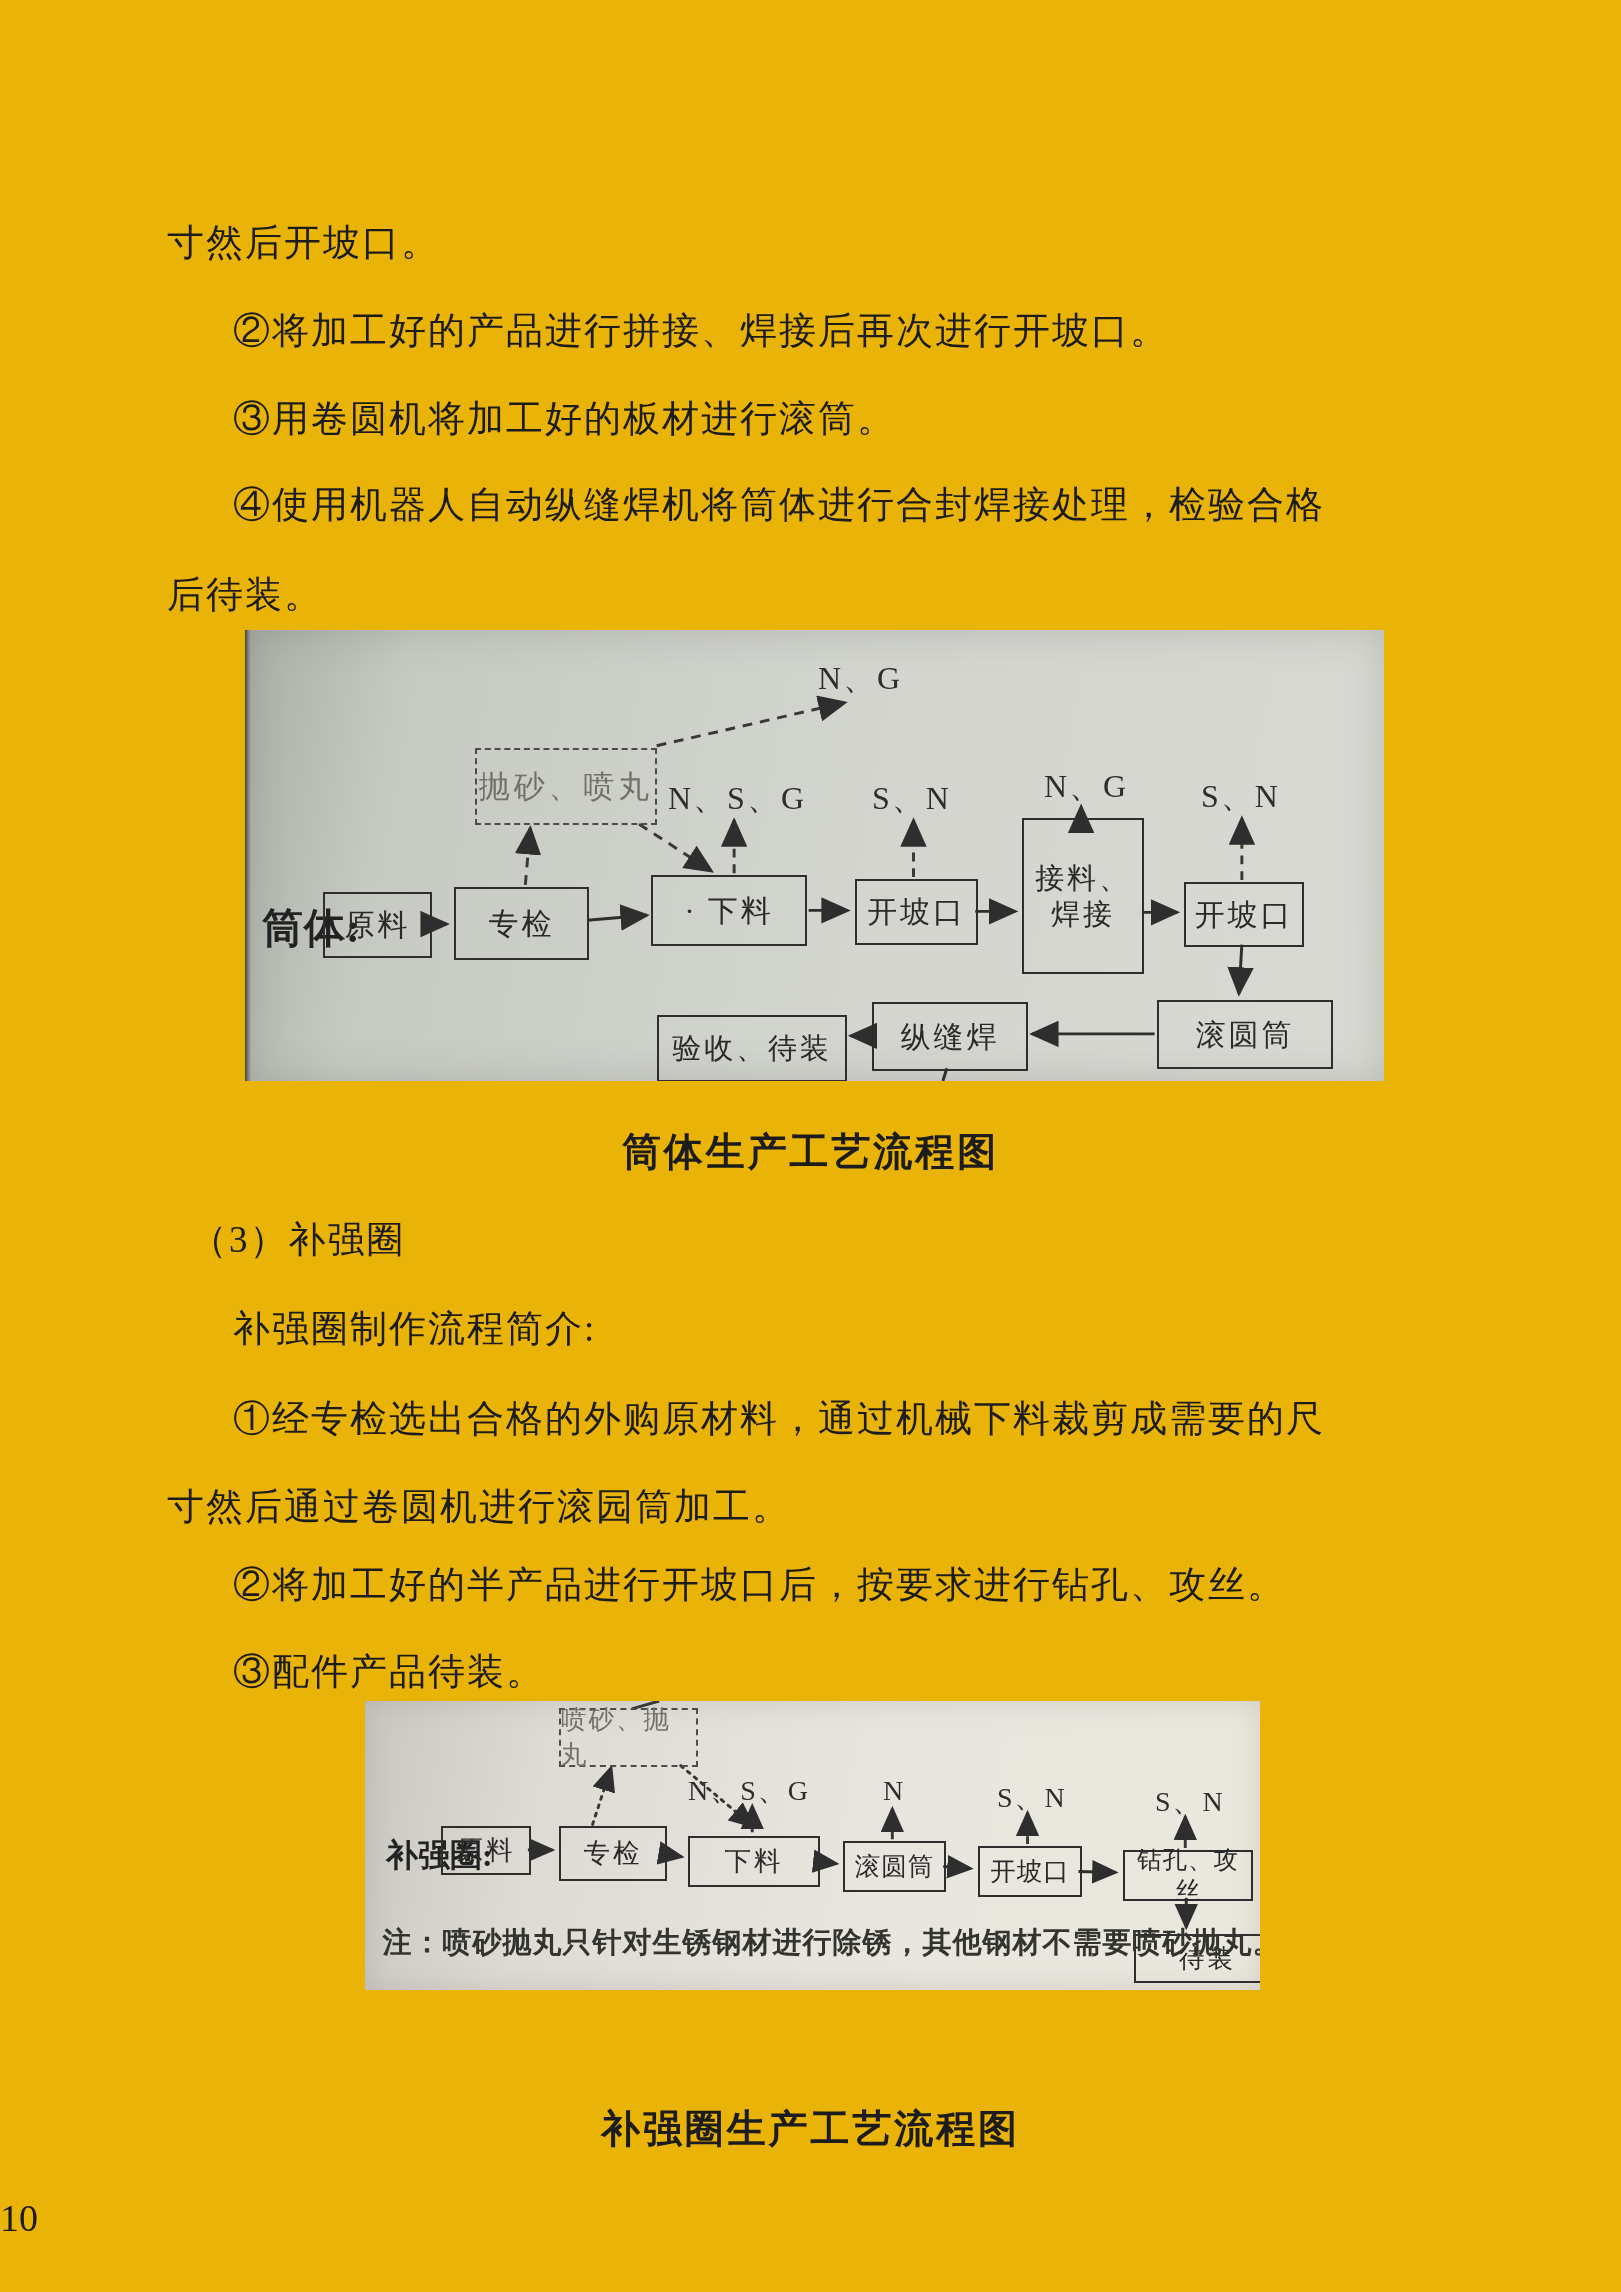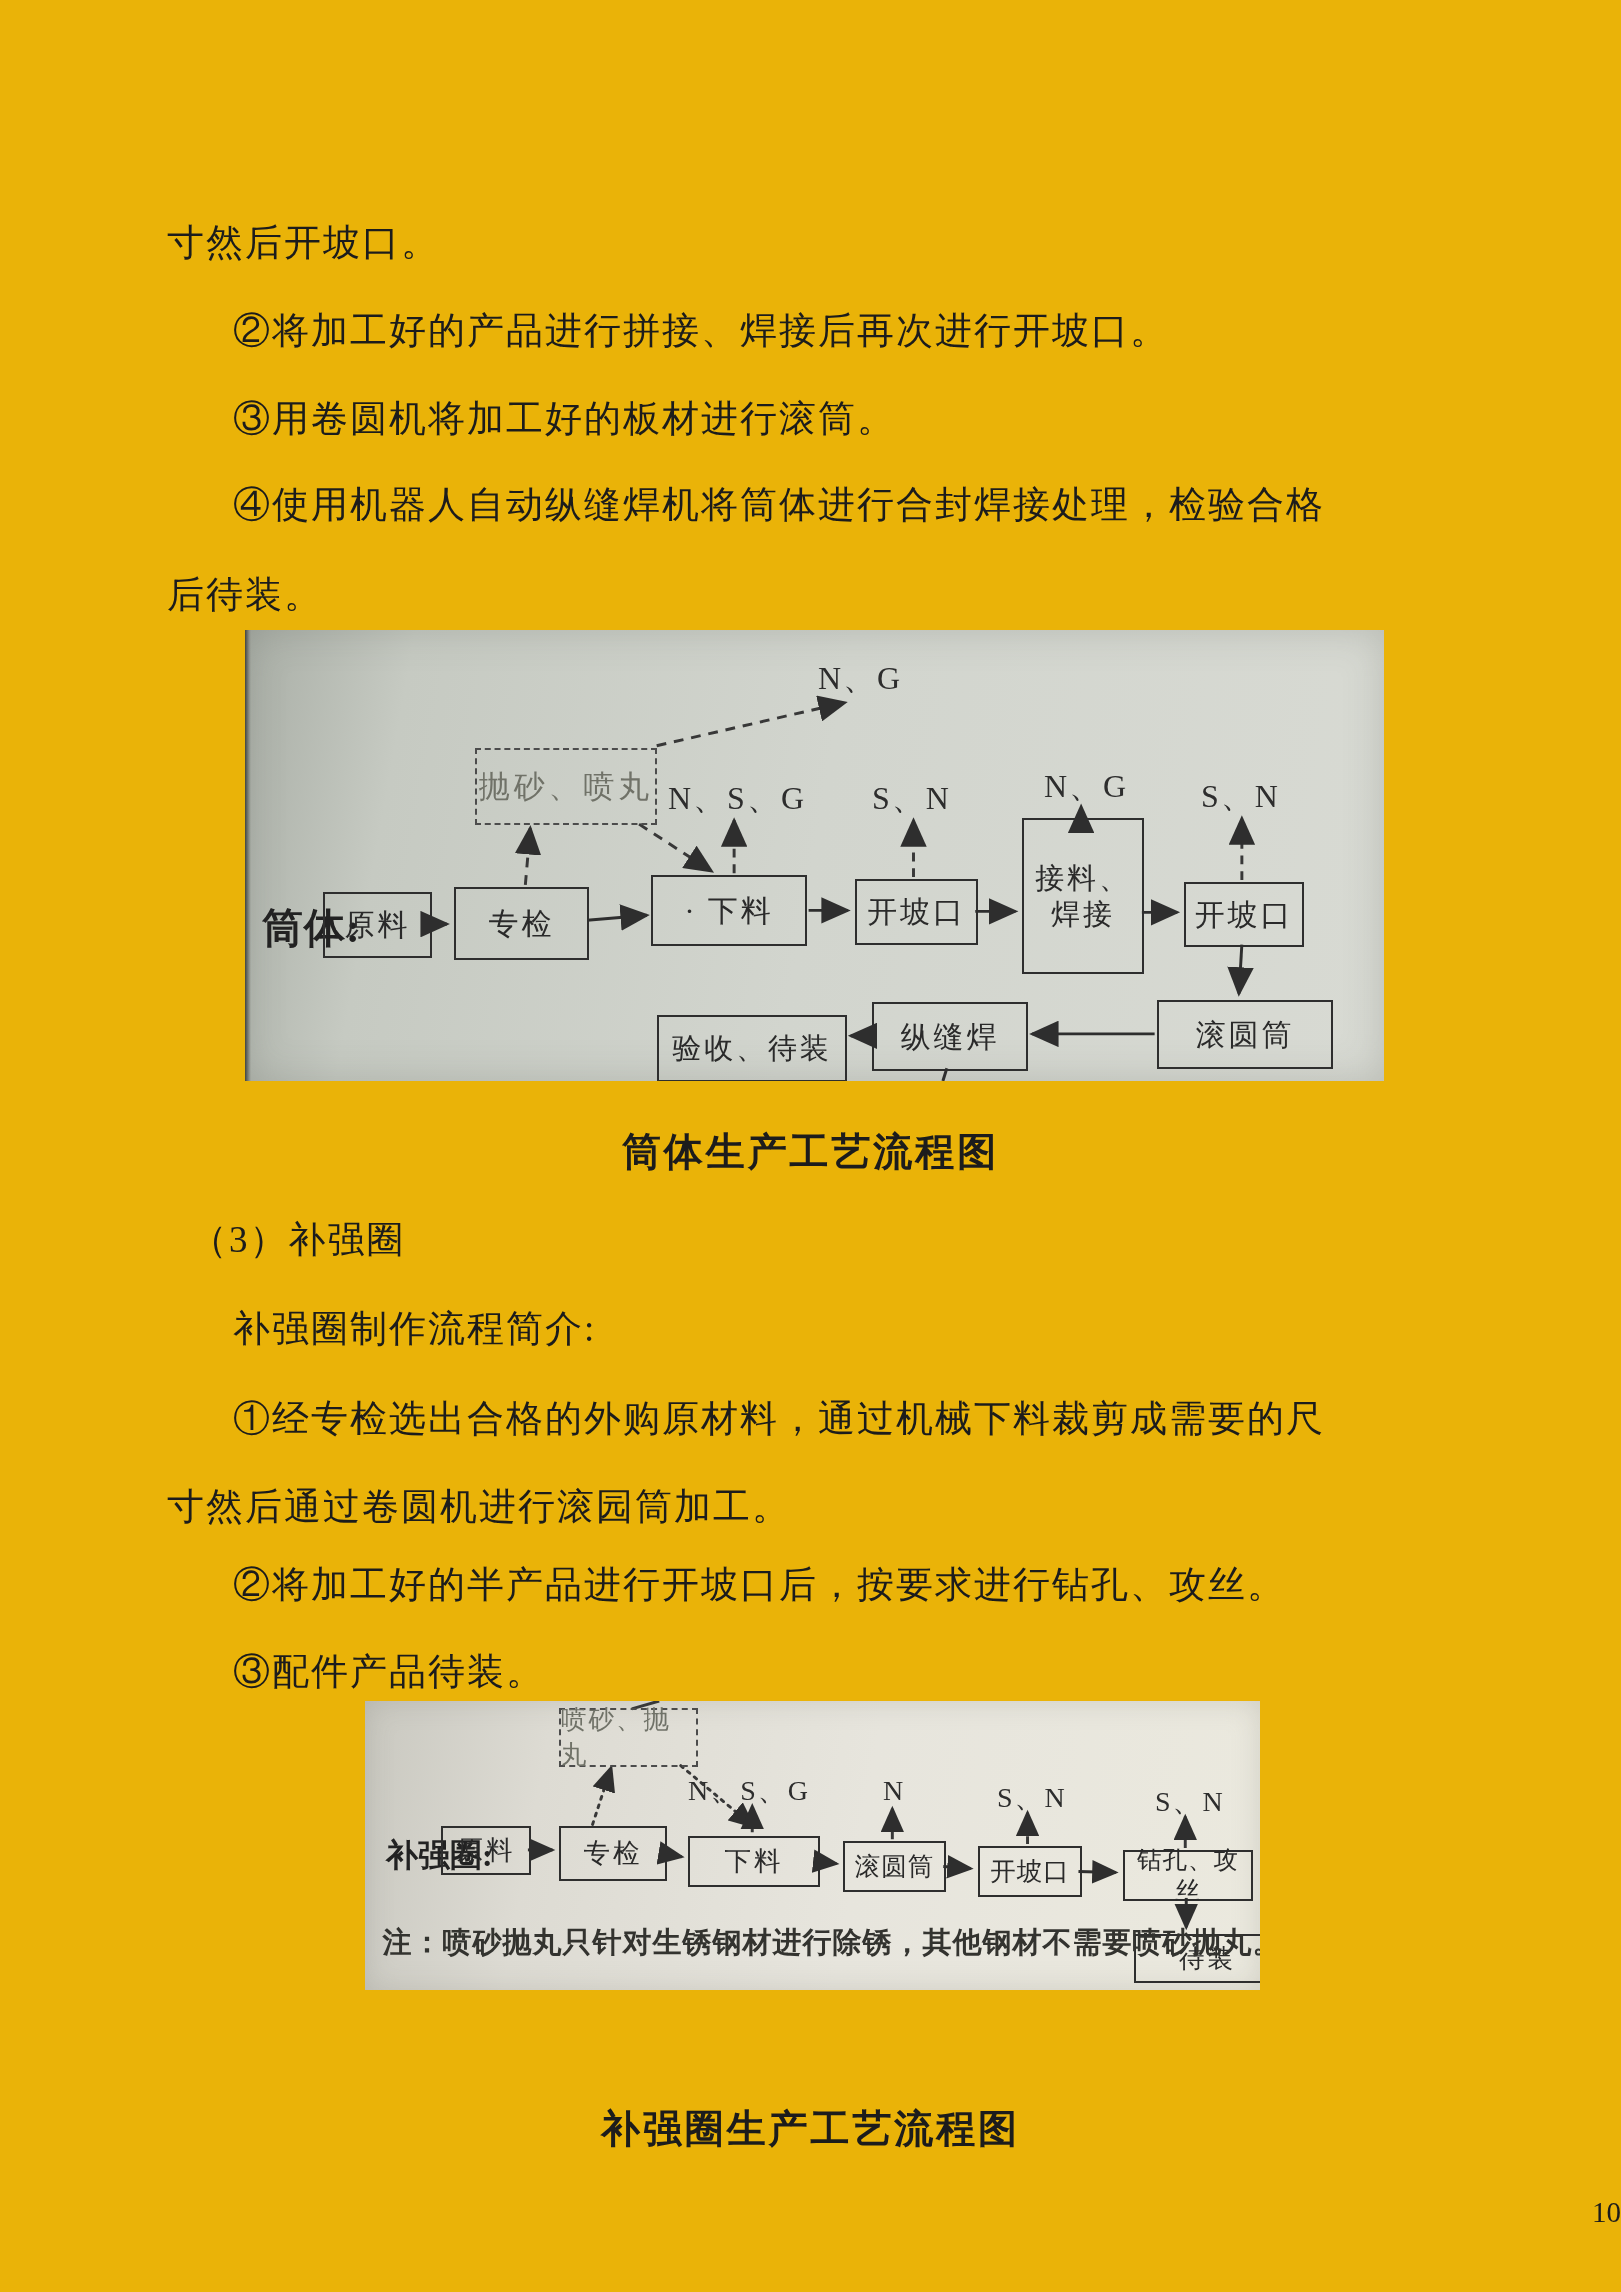--- a/index.html
+++ b/index.html
@@ -1,21 +1,21 @@
 <!DOCTYPE html>
 <html><head>
 <meta charset="utf-8">
 <style>
   html,body{margin:0;padding:0;background:#fff;}
   .page{position:relative;width:1621px;height:2293px;background:#eab308;overflow:hidden;
         font-family:"Liberation Serif","DejaVu Serif",serif;color:#1c1c1c;}
   .bodyline{position:absolute;font-size:37px;letter-spacing:2px;white-space:nowrap;}
   .caption{position:absolute;left:0;right:0;text-align:center;font-size:39px;font-weight:bold;
            font-family:"Liberation Sans","DejaVu Sans",sans-serif;letter-spacing:2.9px;}
-  .pageno{position:absolute;left:0;right:0;text-align:right;font-size:29px;}
+  .pageno{position:absolute;left:0;right:0;text-align:left;font-size:38px;}
 
   
   .photo{position:absolute;overflow:hidden;}
   .photo1{left:245px;top:630px;width:1139px;height:451px;
           background:linear-gradient(100deg,#a9aea6 0%,#c6cac2 14%,#d2d5ce 50%,#d8dad3 100%);
           box-shadow:inset 0 0 39px rgba(90,95,88,.25);}
   .photo1::before{content:"";position:absolute;left:0;top:0;width:5.9px;height:100%;
           background:linear-gradient(90deg,#42453f,#8d9089 70%,transparent);}
   .photo2{left:365px;top:1701px;width:895px;height:289px;
           background:linear-gradient(100deg,#c9c8c0 0%,#dddbd3 20%,#e7e5dd 55%,#ecead f 100%);

